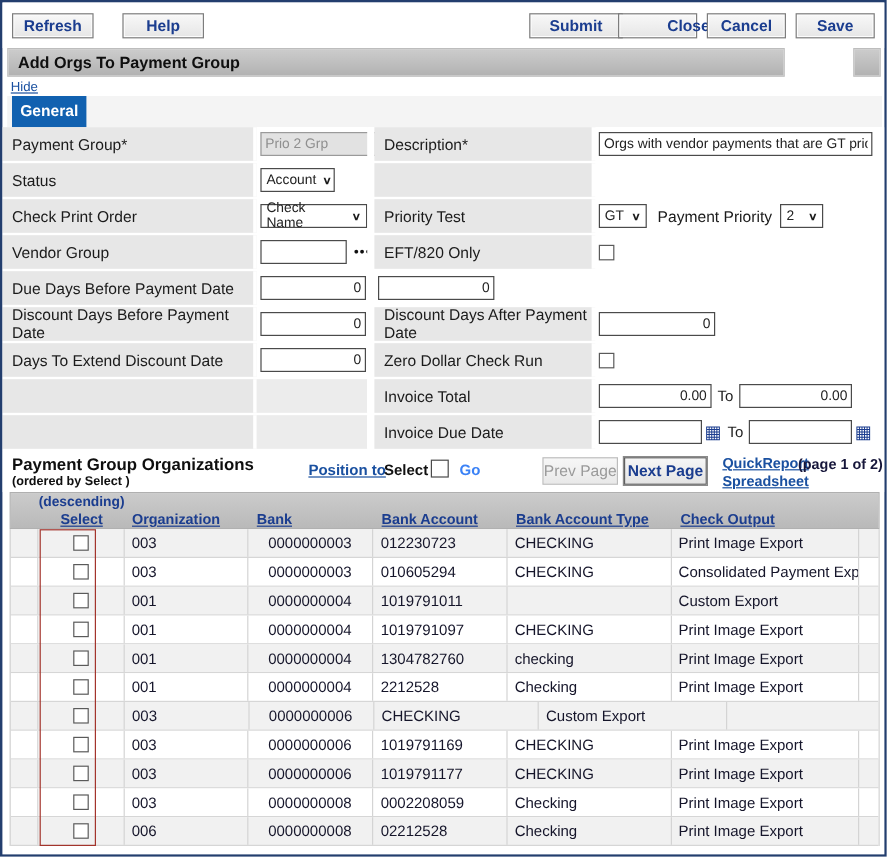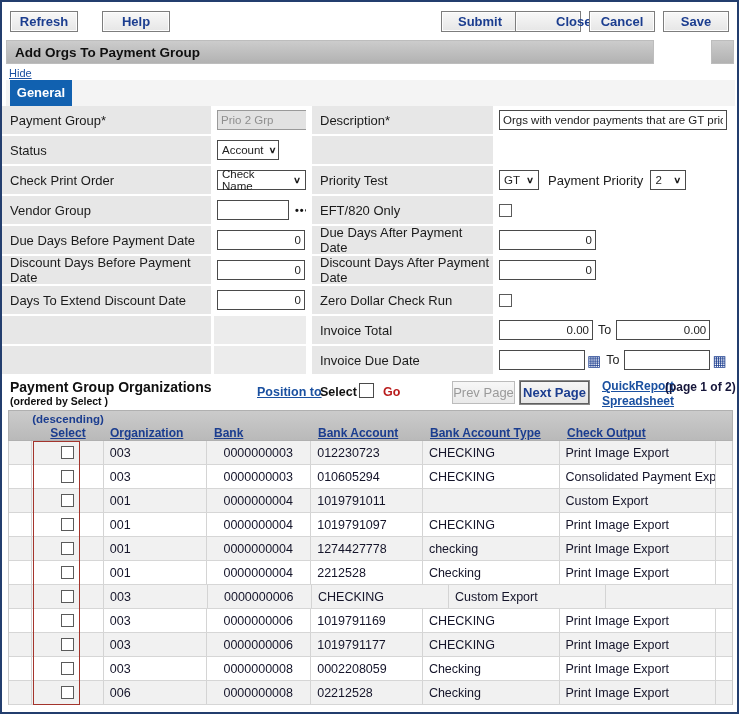--- a/index.html
+++ b/index.html
@@ -56,21 +56,21 @@
   .cal { font-size:15px; color:#1b3d8f; line-height:13px; margin-left:2px; cursor:pointer; }
   .midlab { font-size:13px; color:#1b1b1b; margin:0 7px 0 9px; }
 
   
   .orgshdr { position:absolute; top:374px; left:0; width:735px; height:34px; background:#fff; }
   .orgs-title { position:absolute; left:8px; top:3px; font-size:14px; font-weight:bold; color:#0f0f0f; }
   .orgs-sub { position:absolute; left:8px; top:19px; font-size:10.5px; font-weight:bold; color:#0f0f0f; }
   .pos-to { position:absolute; left:255px; top:9px; font-size:12.5px; font-weight:bold; color:#1a50a0; text-decoration:underline; cursor:pointer; }
   .pos-sel { position:absolute; left:318px; top:9px; font-size:12.5px; font-weight:bold; color:#111; }
   .pos-input { position:absolute; left:357px; top:7px; width:15px; height:15px; border:1px solid #4a4a4a; background:#fff; }
-  .go-link { position:absolute; left:381px; top:9px; font-size:12.5px; font-weight:bold; color:#b91c1c; cursor:pointer; }
+  .go-link { position:absolute; left:381px; top:9px; font-size:12.5px; font-weight:bold; color:#3b82f6; cursor:pointer; }
   .pagebtn { position:absolute; top:5px; height:23px; font-size:13px; text-align:center; line-height:21px; cursor:default; }
   .prevpage { left:450px; width:63px; background:linear-gradient(#f7f7f7,#e9e9e9); border:1px solid #bcbcbc; color:#9a9a9a; }
   .nextpage { left:518px; width:69px; background:linear-gradient(#f6f6f6,#e4e4e4); border:1px solid #5f5f5f;
               box-shadow:0 0 0 1px #8a8a8a; color:#1b3d8f; font-weight:600; }
   .rep-link { position:absolute; left:600px; font-size:12px; font-weight:bold; color:#1a50a0; text-decoration:underline; cursor:pointer; }
   .quickreport { top:3px; } .spreadsheet { top:18px; }
   .page-lbl { position:absolute; left:663px; top:4px; font-size:12px; font-weight:bold; color:#16163a; }
 
   
   .thead { position:absolute; top:408px; left:6px; width:725px; height:31px;
@@ -178,21 +178,20 @@
         <span class="cb"></span>
       </div>
     </div>
 
     <div class="frow">
       <div class="cell lab lab-l">Due Days Before Payment Date</div>
       <div class="cell val val-l">
         <input class="txt num" style="width: 88px;" value="0">
       </div>
       <div class="hgap"></div>
-      <div class="cell lab lab-r">Due Days After Payment Date</div>
       <div class="cell val val-r">
         <input class="txt num" style="width: 97px;" value="0">
       </div>
     </div>
 
     <div class="frow">
       <div class="cell lab lab-l">Discount Days Before Payment Date</div>
       <div class="cell val val-l">
         <input class="txt num" style="width: 88px;" value="0">
       </div>
@@ -320,21 +319,21 @@
       <div class="td c7"></div>
     </div>
 
     <div class="trow odd">
       <div class="td c0"></div>
       <div class="td c1">
           <span class="cb"></span>
         </div>
       <div class="td c2">001</div>
       <div class="td c3">0000000004</div>
-      <div class="td c4">1274427778</div>
+      <div class="td c4">1304782760</div>
       <div class="td c5">checking</div>
       <div class="td c6">Print Image Export</div>
       <div class="td c7"></div>
     </div>
 
     <div class="trow">
       <div class="td c0"></div>
       <div class="td c1">
           <span class="cb"></span>
         </div>

